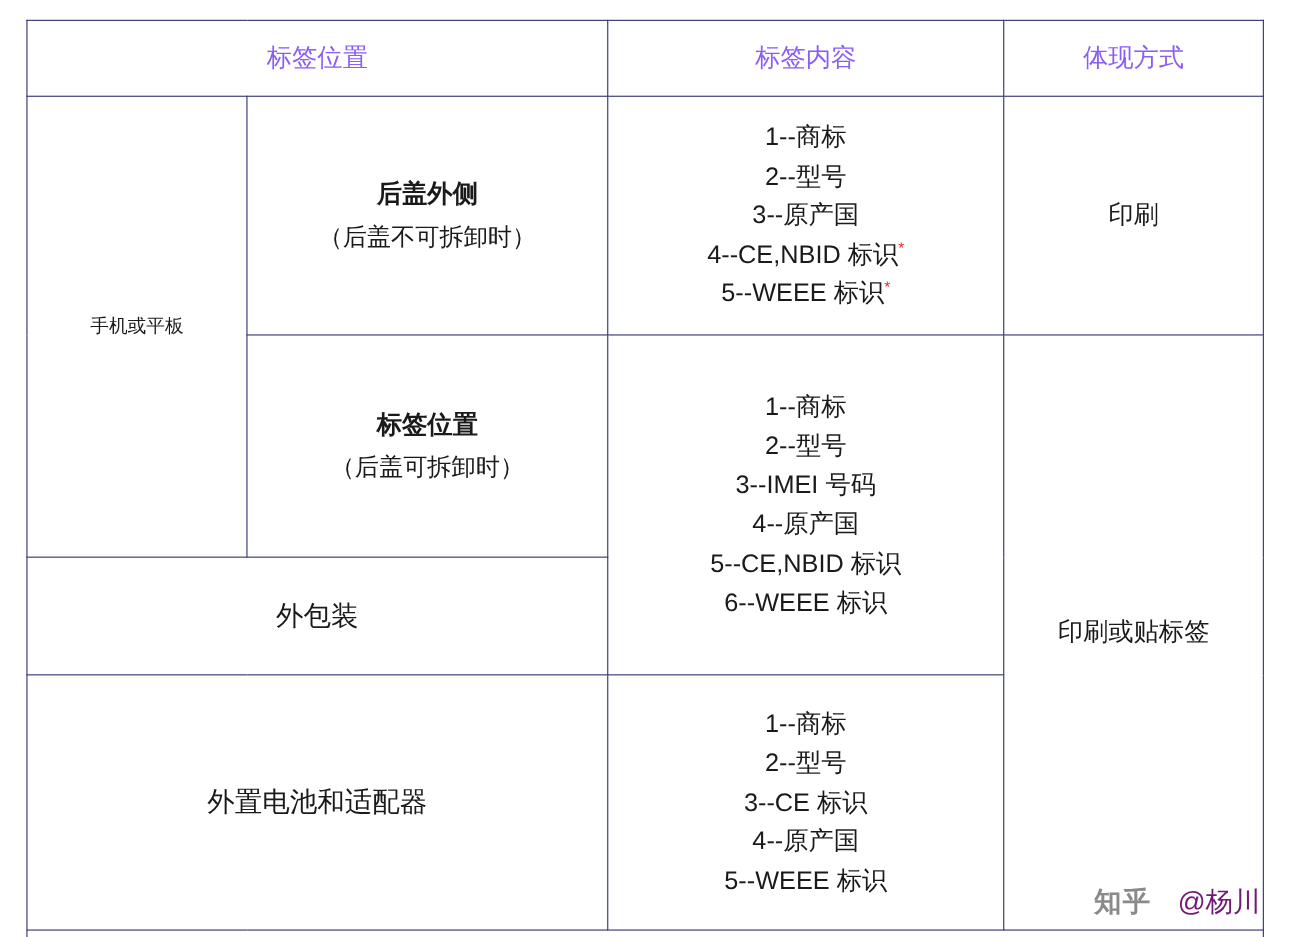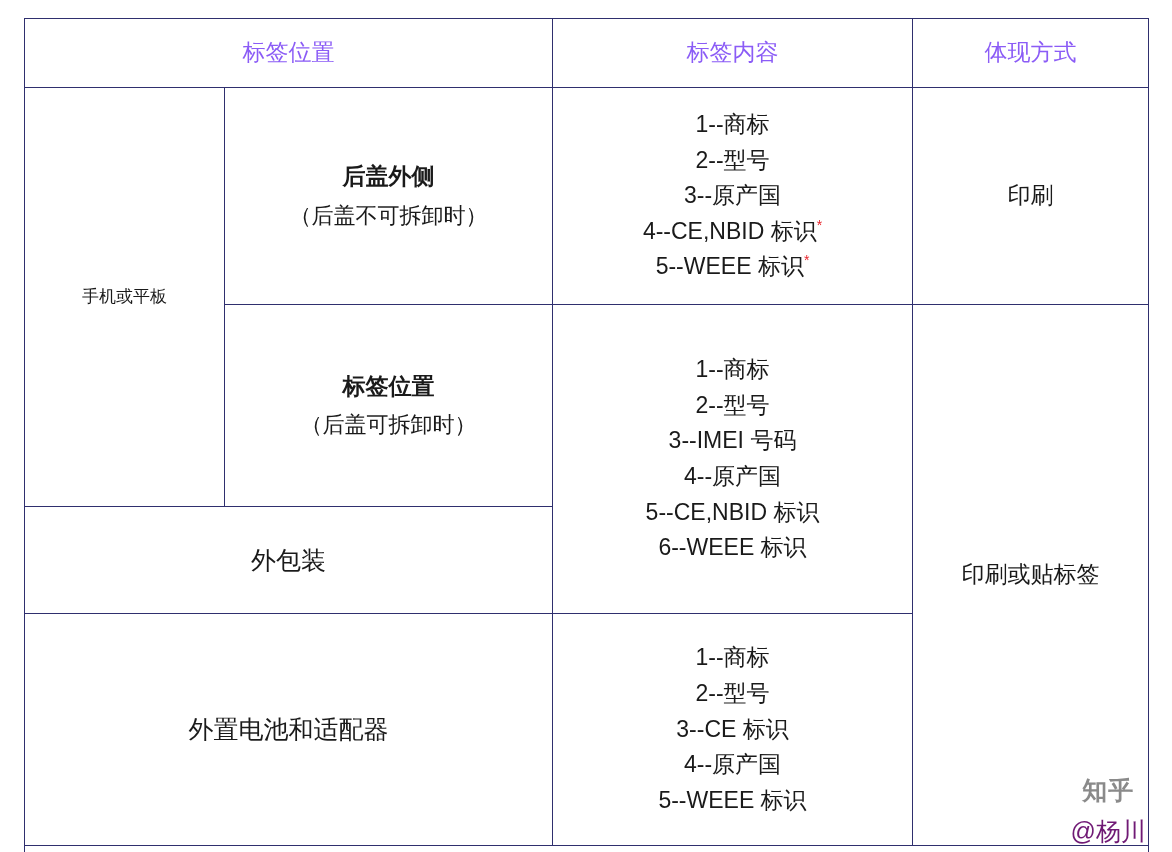--- a/index.html
+++ b/index.html
@@ -79,27 +79,26 @@
   }
   .footnote-row td {
     font-size: 21px;
     padding: 9px 14px;
     text-align: left;
     line-height: 1.35;
   }
   .watermark {
     position: absolute;
     right: 26px;
-    bottom: 4px;
+    bottom: 16px;
     font-size: 25px;
     color: #8a8a8a;
     display: flex;
     align-items: center;
-    gap: 8px;
-    flex-direction: column;
+    gap: 24px;
   }
   .wm-logo {
     font-weight: bold;
     color: #8a8a8a;
     font-size: 25px;
     letter-spacing: 1px;
   }
   .wm-at {
     font-size: 25px;
     color: #701a75;

